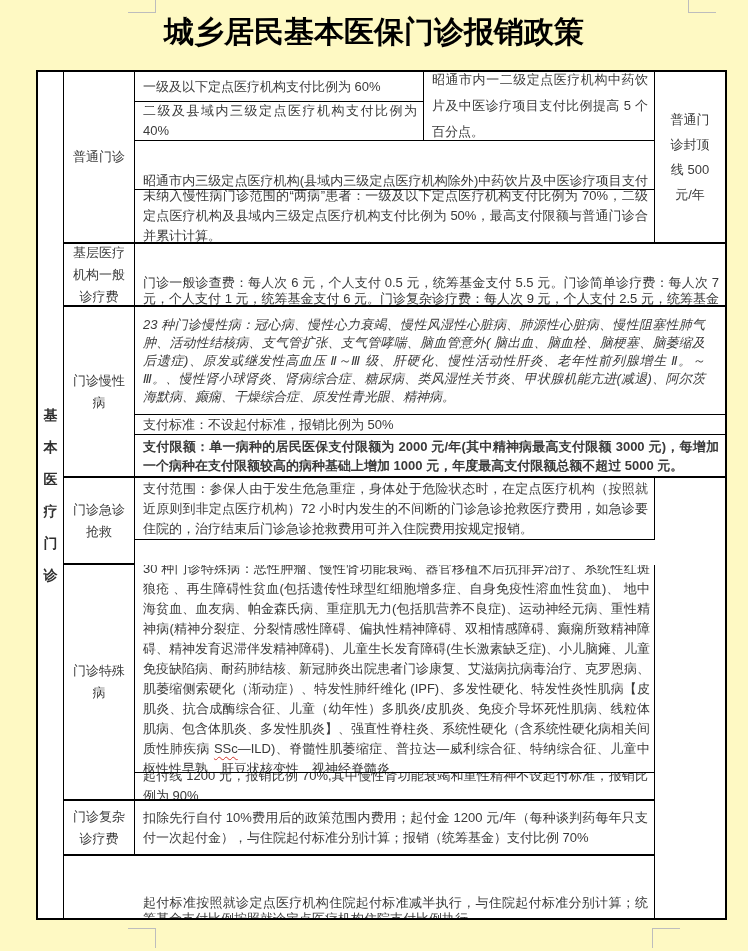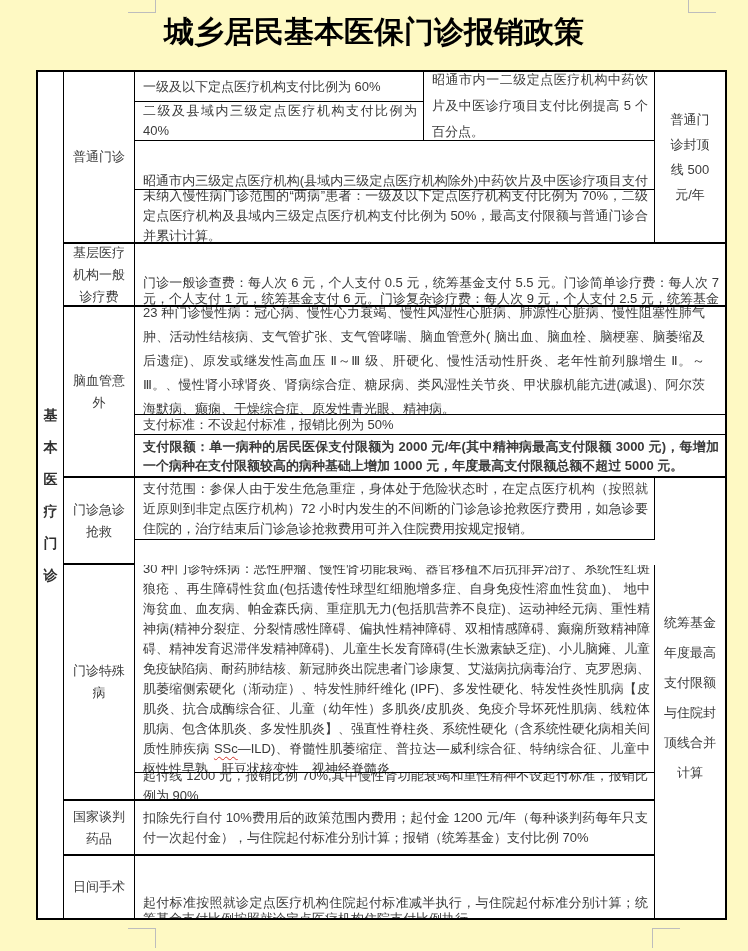--- a/index.html
+++ b/index.html
@@ -18,21 +18,21 @@
 
   .tbl{position:absolute;left:36px;top:70px;display:grid;background:#fff;
        grid-template-columns:26px 71px 289px 231px 70px;
        grid-template-rows:30px 39px 49px 54px 63px 108px 20px 43px 62px 25px 208px 28px 55px 62px;
        border:2px solid #000;}
   .c{border-right:1px solid #000;border-bottom:1px solid #000;display:flex;align-items:center;overflow:hidden;}
   .no-r{border-right:none;}
   .no-b{border-bottom:none;}
   .b2{border-bottom-width:2px;}
   .txt{width:100%;font-size:13px;line-height:20px;color:#3a3a3a;text-align:justify;padding:0 6px 0 8px;}
-  .tight18 .txt{line-height:24px;padding-right:20px;}
+  .tight18 .txt{line-height:18px;padding-right:20px;font-style:italic;}
   .lh19 .txt{line-height:19px;font-weight:bold;}
   .lh20 .txt{line-height:20px;}
   .lh21 .txt{line-height:16px;margin-top:48px;}
   .sp30 .txt{line-height:20px;padding-right:4px;}
   .cat{justify-content:center;}
   .cat .txt{text-align:center;line-height:22px;padding:0 5px;color:#3a3a3a;}
   .vlabel{justify-content:center;}
   .vlabel .txt{font-weight:700;font-size:14px;line-height:32px;text-align:center;padding:0 5px;
                word-break:break-all;color:#2f2f2f;}
   .note{justify-content:center;}
@@ -84,60 +84,54 @@
     </div>
 
     <div class="c cat b2" style="grid-column:2;grid-row:5;">
       <div class="txt">基层医疗机构一般诊疗费</div>
     </div>
     <div class="c lh21 no-r b2" style="grid-column:3/6;grid-row:5;">
       <div class="txt">门诊一般诊查费：每人次 6 元，个人支付 0.5 元，统筹基金支付 5.5 元。门诊简单诊疗费：每人次 7 元，个人支付 1 元，统筹基金支付 6 元。门诊复杂诊疗费：每人次 9 元，个人支付 2.5 元，统筹基金支付 6.5 元。</div>
     </div>
 
     <div class="c cat b2" style="grid-column:2;grid-row:6/9;">
-      <div class="txt">脑血管意外</div>
+      <div class="txt">门诊慢性病</div>
     </div>
     <div class="c tight18 no-r" style="grid-column:3/6;grid-row:6;">
       <div class="txt">23 种门诊慢性病：冠心病、慢性心力衰竭、慢性风湿性心脏病、肺源性心脏病、慢性阻塞性肺气肿、活动性结核病、支气管扩张、支气管哮喘、脑血管意外( 脑出血、脑血栓、脑梗塞、脑萎缩及后遗症)、原发或继发性高血压 Ⅱ～Ⅲ 级、肝硬化、慢性活动性肝炎、老年性前列腺增生 Ⅱ。～Ⅲ。、慢性肾小球肾炎、肾病综合症、糖尿病、类风湿性关节炎、甲状腺机能亢进(减退)、阿尔茨海默病、癫痫、干燥综合症、原发性青光眼、精神病。</div>
     </div>
     <div class="c no-r" style="grid-column:3/6;grid-row:7;">
       <div class="txt">支付标准：不设起付标准，报销比例为 50%</div>
     </div>
     <div class="c lh19 no-r b2" style="grid-column:3/6;grid-row:8;">
       <div class="txt">支付限额：单一病种的居民医保支付限额为 2000 元/年(其中精神病最高支付限额 3000 元)，每增加一个病种在支付限额较高的病种基础上增加 1000 元，年度最高支付限额总额不超过 5000 元。</div>
     </div>
 
     <div class="c cat b2" style="grid-column:2;grid-row:9/11;justify-content:flex-end;">
       <div class="txt">门诊急诊抢救</div>
     </div>
     <div class="c lh20" style="grid-column:3/5;grid-row:9;">
       <div class="txt">支付范围：参保人由于发生危急重症，身体处于危险状态时，在定点医疗机构（按照就近原则到非定点医疗机构）72 小时内发生的不间断的门诊急诊抢救医疗费用，如急诊要住院的，治疗结束后门诊急诊抢救费用可并入住院费用按规定报销。</div>
     </div>
-    <div class="c note note-pooled no-r no-b" style="grid-column:5;grid-row:9/15;">
-      <div class="txt">统筹基金年度最高支付限额与住院封顶线合并计算</div>
-    </div>
 
     <div class="c cat b2" style="grid-column:2;grid-row:11/13;">
       <div class="txt">门诊特殊病</div>
     </div>
     <div class="c sp30" style="grid-column:3/5;grid-row:11;">
       <div class="txt"><span>30 种门诊特殊病：恶性肿瘤、慢性肾功能衰竭、器官移植术后抗排异治疗、系统性红斑狼疮 、再生障碍性贫血(包括遗传性球型红细胞增多症、自身免疫性溶血性贫血)、 地中海贫血、血友病、帕金森氏病、重症肌无力(包括肌营养不良症)、运动神经元病、重性精神病(精神分裂症、分裂情感性障碍、偏执性精神障碍、双相情感障碍、癫痫所致精神障碍、精神发育迟滞伴发精神障碍)、儿童生长发育障碍(生长激素缺乏症)、小儿脑瘫、儿童免疫缺陷病、耐药肺结核、新冠肺炎出院患者门诊康复、艾滋病抗病毒治疗、克罗恩病、肌萎缩侧索硬化（渐动症）、特发性肺纤维化 (IPF)、多发性硬化、特发性炎性肌病【皮肌炎、抗合成酶综合征、儿童（幼年性）多肌炎/皮肌炎、免疫介导坏死性肌病、线粒体肌病、包含体肌炎、多发性肌炎】、强直性脊柱炎、系统性硬化（含系统性硬化病相关间质性肺疾病 </span><span class="wavy">SSc</span><span>—ILD)、脊髓性肌萎缩症、普拉达—威利综合征、特纳综合征、儿童中枢性性早熟、肝豆状核变性、视神经脊髓炎。</span></div>
     </div>
     <div class="c b2" style="grid-column:3/5;grid-row:12;">
       <div class="txt">起付线 1200 元，报销比例 70%,其中慢性肾功能衰竭和重性精神不设起付标准，报销比例为 90%</div>
     </div>
 
     <div class="c cat b2" style="grid-column:2;grid-row:13;">
-      <div class="txt">国家谈判药品</div>
+      <div class="txt">门诊复杂诊疗费</div>
     </div>
     <div class="c lh20 b2" style="grid-column:3/5;grid-row:13;">
       <div class="txt">扣除先行自付 10%费用后的政策范围内费用；起付金 1200 元/年（每种谈判药每年只支付一次起付金），与住院起付标准分别计算；报销（统筹基金）支付比例 70%</div>
     </div>
 
-    <div class="c cat no-b" style="grid-column:2;grid-row:14;">
-      <div class="txt">日间手术</div>
-    </div>
     <div class="c lh21 no-b" style="grid-column:3/5;grid-row:14;">
       <div class="txt">起付标准按照就诊定点医疗机构住院起付标准减半执行，与住院起付标准分别计算；统筹基金支付比例按照就诊定点医疗机构住院支付比例执行。</div>
     </div>
 
   </div>
 </div>
 
 </body></html>

